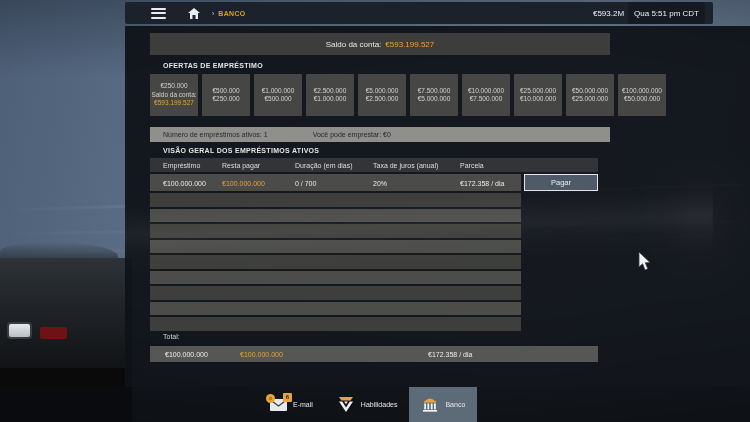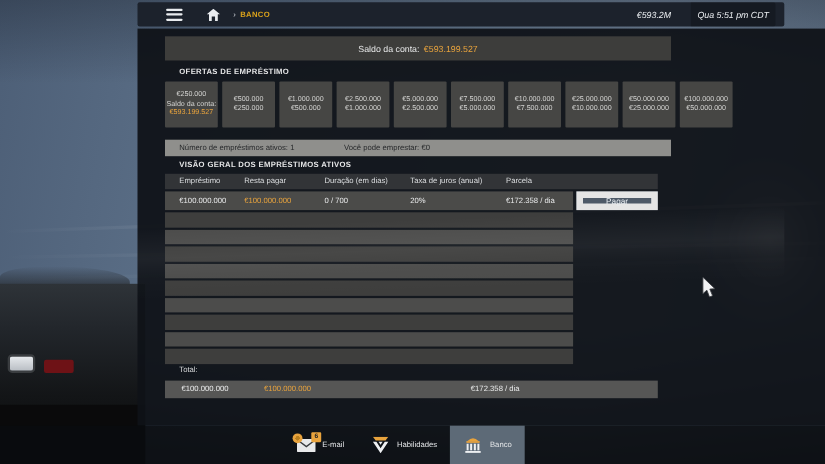--- a/index.html
+++ b/index.html
@@ -39,23 +39,23 @@
     position:absolute; left:125px; top:2px; width:588px; height:22px;
     background:#1c222c; border-radius:2px;
     display:flex; align-items:center; padding:0 8px 0 26px;
     color:#e9ecef; font-size:8px;
   }
   .hamburger { width:15px; display:flex; flex-direction:column; gap:2.5px; cursor:pointer; }
   .hamburger i { display:block; height:2px; background:#e9ecef; border-radius:1px; }
   .tb-home { margin-left:22px; display:flex; }
   .tb-crumb-arrow { margin-left:12px; color:#cfd4da; font-size:7px; }
   .tb-crumb { margin-left:4px; color:#d9a21b; font-weight:bold; font-size:7px; letter-spacing:.3px; }
-  .tb-right { margin-left:auto; display:flex; align-items:center; height:100%;font-style:italic; }
+  .tb-right { margin-left:auto; display:flex; align-items:center; height:100%; }
   .tb-balance { font-size:8px; color:#eef1f4; }
-  .tb-time { margin-left:18px; height:100%; display:flex; align-items:center; padding:0 6px; background:rgba(0,0,0,0.22); border-radius:0 2px 2px 0; font-size:8px; color:#eef1f4; }
+  .tb-time { margin-left:4px; height:100%; display:flex; align-items:center; padding:0 6px; background:rgba(0,0,0,0.22); border-radius:0 2px 2px 0; font-size:8px; color:#eef1f4; }
 
   
   .panel {
     position:absolute; left:125px; top:26px; width:700px; height:361px;
     background:rgba(15,18,23,0.94);
   }
   .panel-overlay-streaks { position:absolute; left:0; top:160px; width:588px; height:90px; pointer-events:none;
     background:linear-gradient(178deg, rgba(255,255,255,0) 20%, rgba(255,255,255,0.05) 45%, rgba(255,255,255,0.015) 60%, rgba(255,255,255,0) 80%); }
 
   .saldo-bar {
@@ -94,21 +94,21 @@
   .c1 { left:13px; } .c2 { left:72px; } .c3 { left:145px; } .c4 { left:223px; } .c5 { left:310px; }
 
   .trow {
     position:absolute; left:25px; top:148px; width:371px; height:17px;
     background:#4b4b49; color:#e9eaeb; font-size:7px;
   }
   .orange-text { color:#e8a33d !important; }
 
   .pay-btn {
     position:absolute; left:399px; top:148px; width:74px; height:17px;
-    background:#4e5a68; border:6px solid #e5e5e5; color:#e9edf1;
+    background:#4e5a68; border:1px solid #e5e5e5; color:#e9edf1;
     font-size:7.5px; font-family:"Liberation Sans",sans-serif;
     display:flex; align-items:center; justify-content:center; cursor:pointer;
   }
 
   .empty-rows { position:absolute; left:25px; top:167px; width:371px; }
   .erow { height:13.5px; margin-bottom:2px; }
   .erow.dark { background:#3e3e3d; }
   .erow.light { background:#4c4c4b; }
 
   .total-label { position:absolute; left:38px; top:307px; font-size:7px; color:#d8d9da; }

